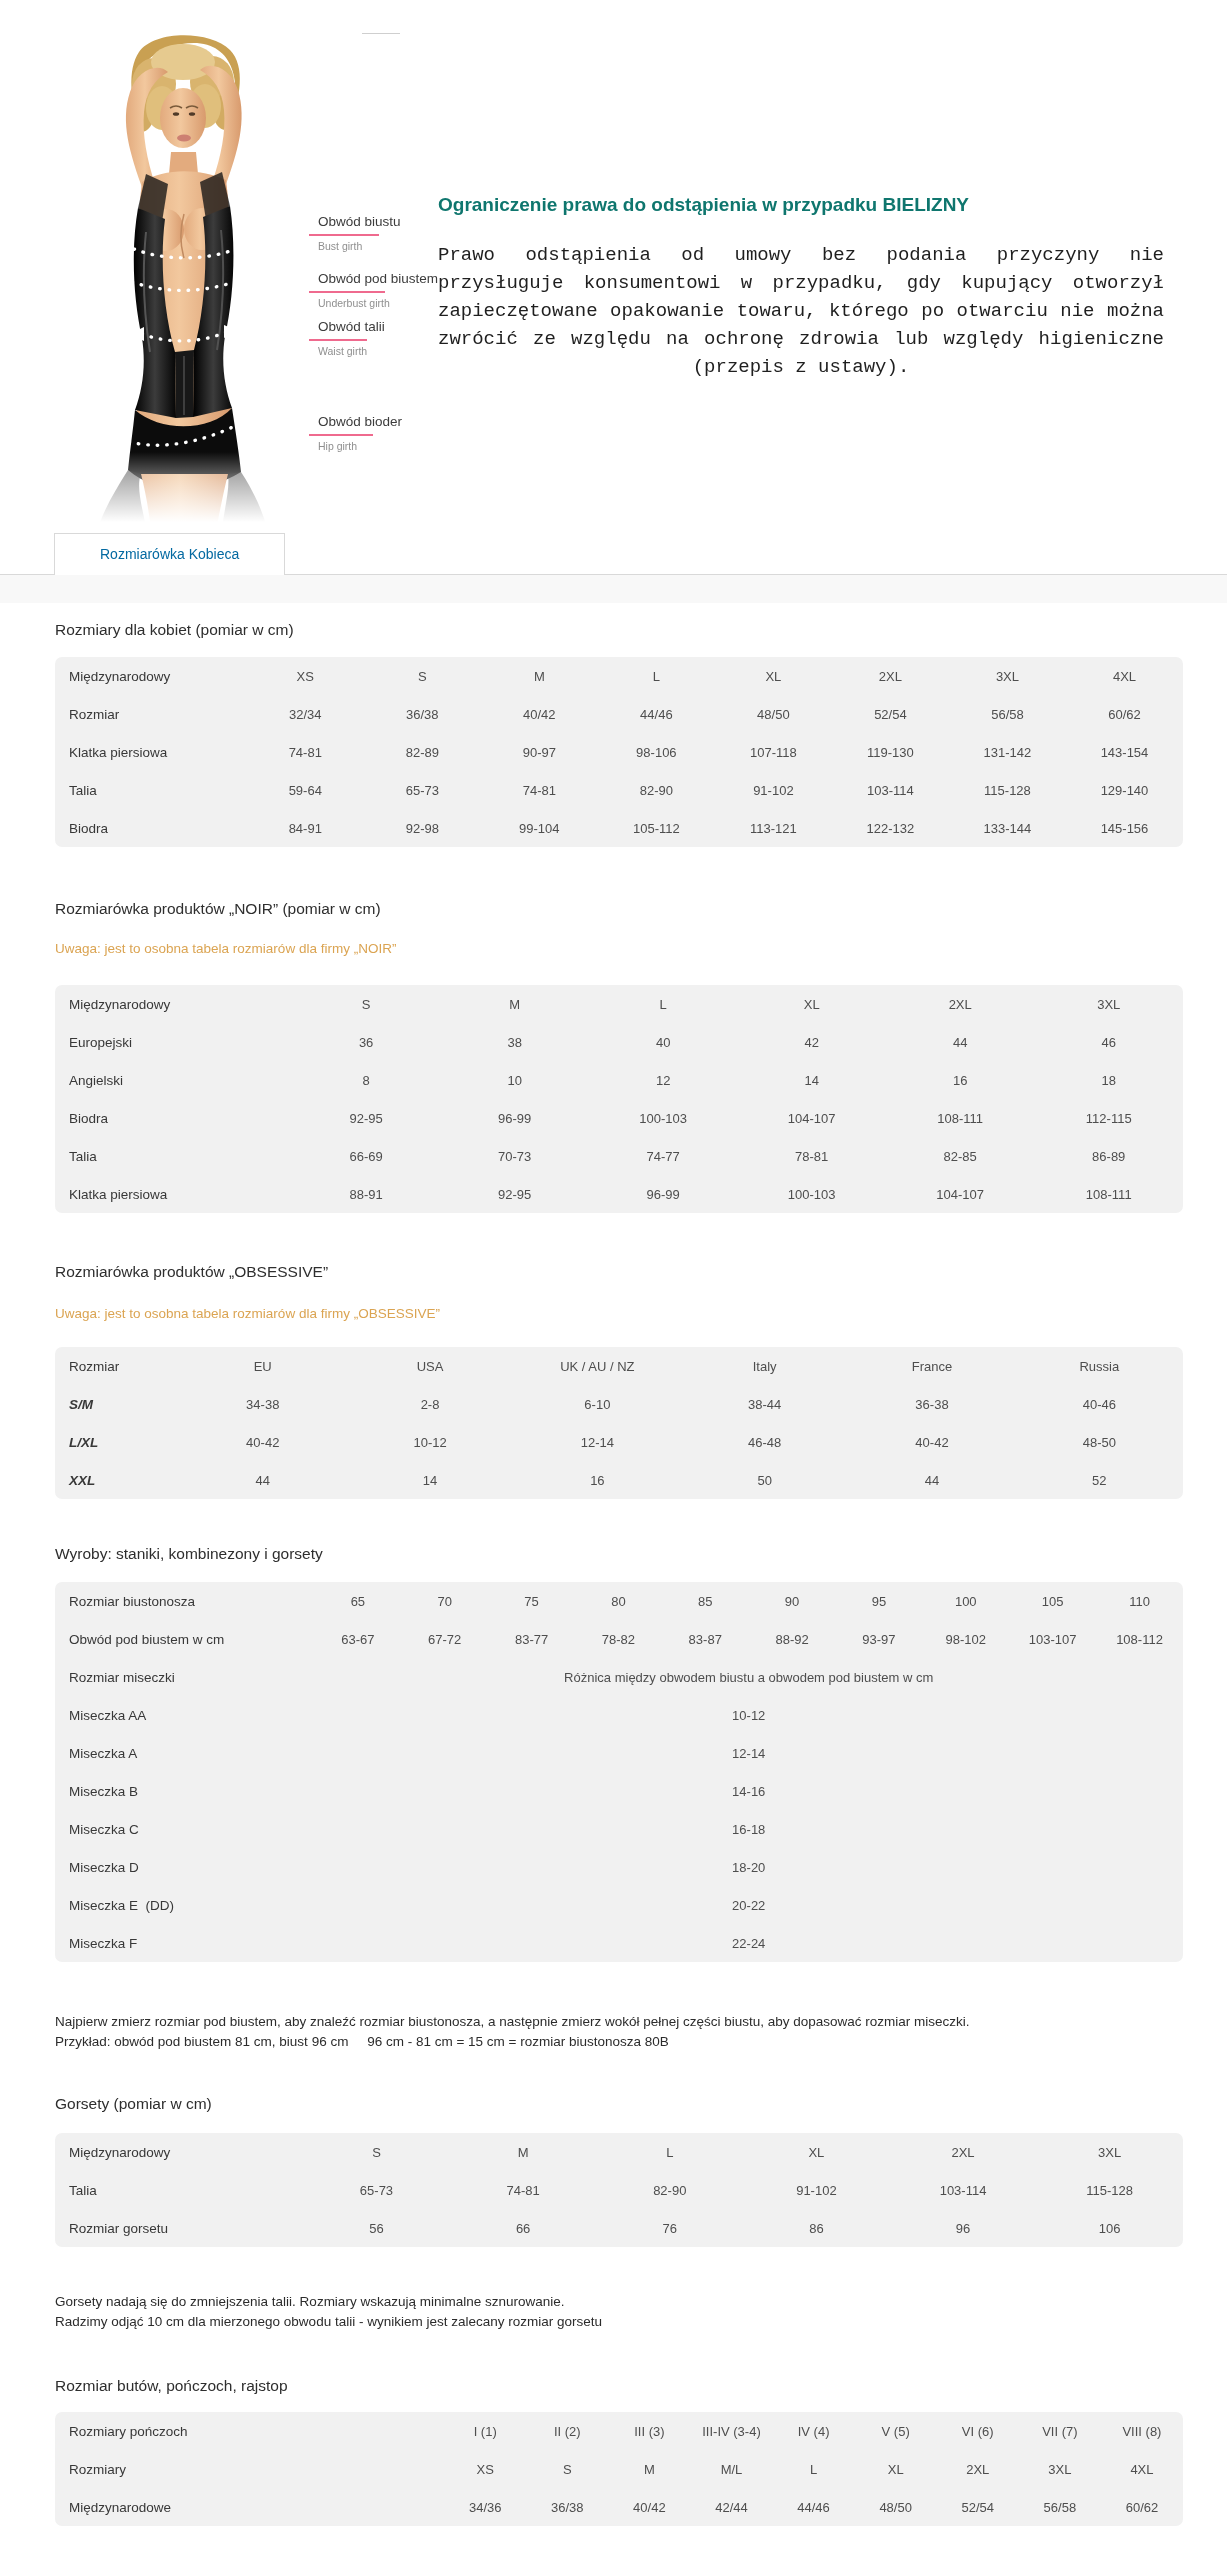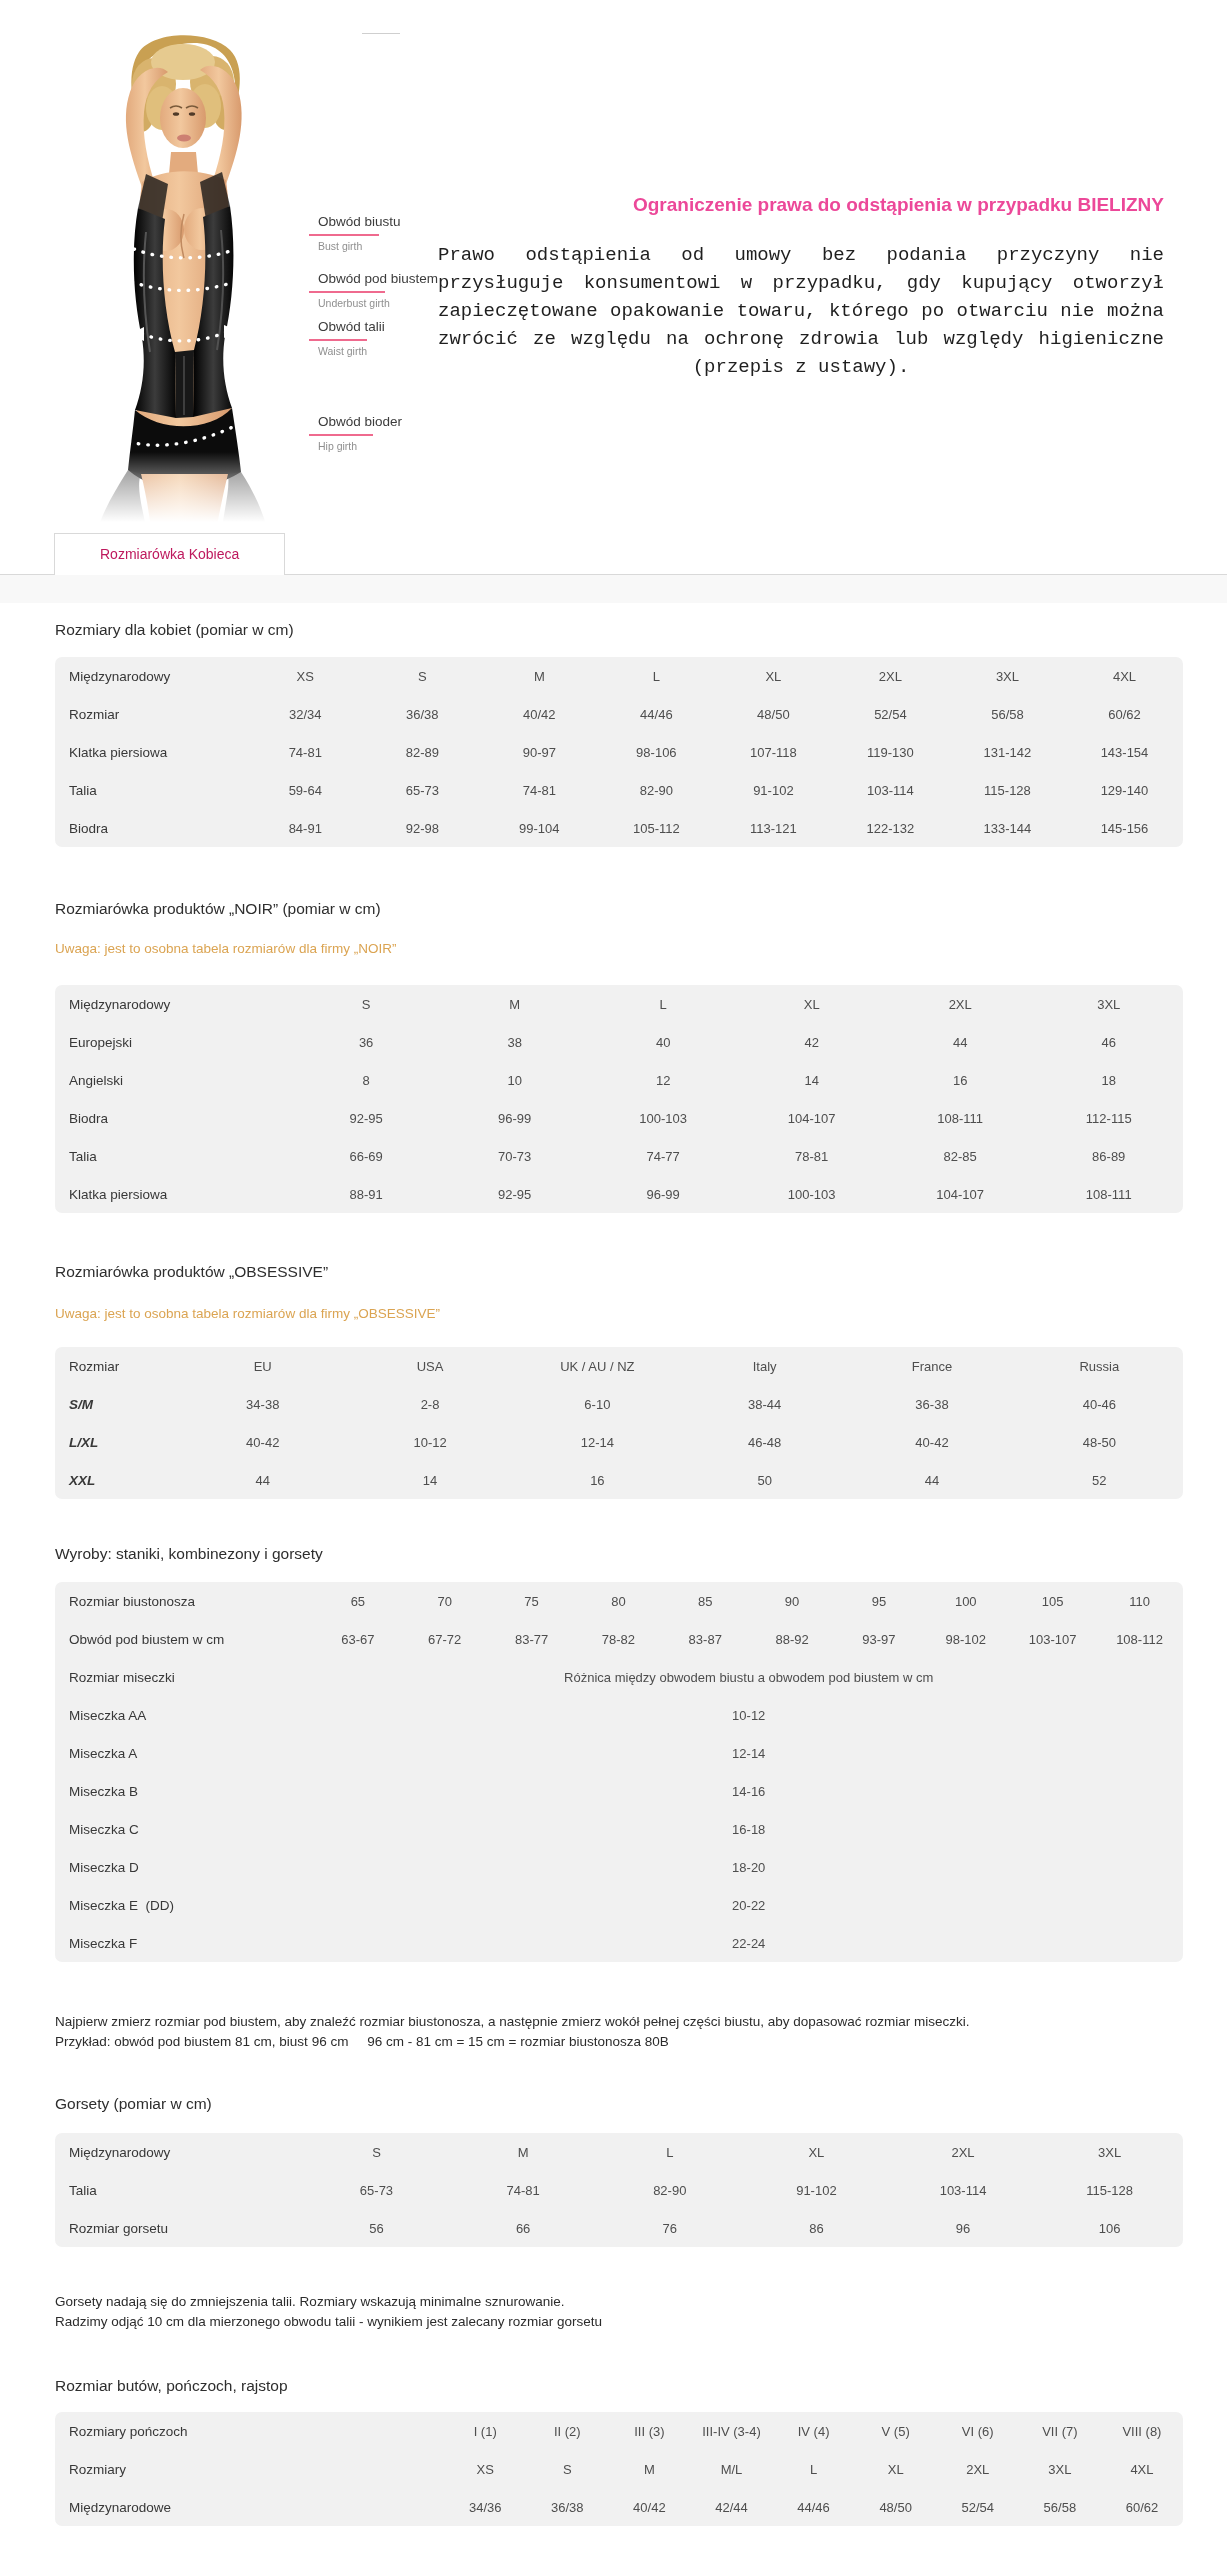--- a/index.html
+++ b/index.html
@@ -11,29 +11,29 @@
   .figure-wrap{position:absolute;left:42px;top:22px;width:290px;height:508px;}
   .mlabel{position:absolute;left:318px;}
   .mlabel .pl{font-size:13.5px;color:#3c3c3c;line-height:15px;}
   .mlabel .uline{height:2px;background:var(--label-underline);margin:5px 0 4px -9px;}
   .mlabel .en{font-size:10.5px;color:#8f8f8f;line-height:12px;}
   .m1{top:214px}.m1 .uline{width:70px}
   .m2{top:271px}.m2 .uline{width:76px}
   .m3{top:319px}.m3 .uline{width:58px}
   .m4{top:414px}.m4 .uline{width:64px}
   .notice{position:absolute;left:438px;top:193px;width:726px;}
-  .notice .ntitle{font-size:19px;font-weight:bold;color:#ec4899;text-align:right;line-height:24px;}
+  .notice .ntitle{font-size:19px;font-weight:bold;color:#0f766e;text-align:left;line-height:24px;}
   .notice .nbody{margin-top:24px;font-size:19px;color:#1f1f1f;line-height:28px;
                  text-align:justify;text-align-last:center;font-family:Liberation Mono, monospace;}
   
   .tabbar{position:relative;height:42px;}
   .tabbar::after{content:"";position:absolute;left:0;right:0;bottom:0;height:1px;background:#d9d9d9;}
   .tab{position:absolute;left:54px;top:0;height:41px;line-height:41px;padding:0 45px;
        background:#fff;border:1px solid #d9d9d9;border-bottom:0;z-index:2;
-       font-size:14px;color:#be185d;cursor:pointer;}
+       font-size:14px;color:#0369a1;cursor:pointer;}
   .subband{height:28px;background:#f8f8f8;}
   
   .content{padding:0 44px 0 55px;}
   .sec{font-size:15.5px;font-weight:400;color:#2e2e2e;line-height:20px;margin:0;}
   .note{font-size:13.5px;color:var(--accent-note);line-height:18px;margin:0;}
   .small{font-size:13.5px;color:#2c2c2c;line-height:20px;margin:0;white-space:pre-wrap;}
   table{width:100%;border-collapse:collapse;table-layout:fixed;background:var(--table-bg);border-radius:7px;}
   td{height:38px;padding:0 6px;font-size:13px;color:#4e4e4e;text-align:center;
      box-sizing:border-box;overflow:hidden;white-space:nowrap;}
   td.lbl{text-align:left;padding-left:14px;font-size:13.5px;color:#383838;}

